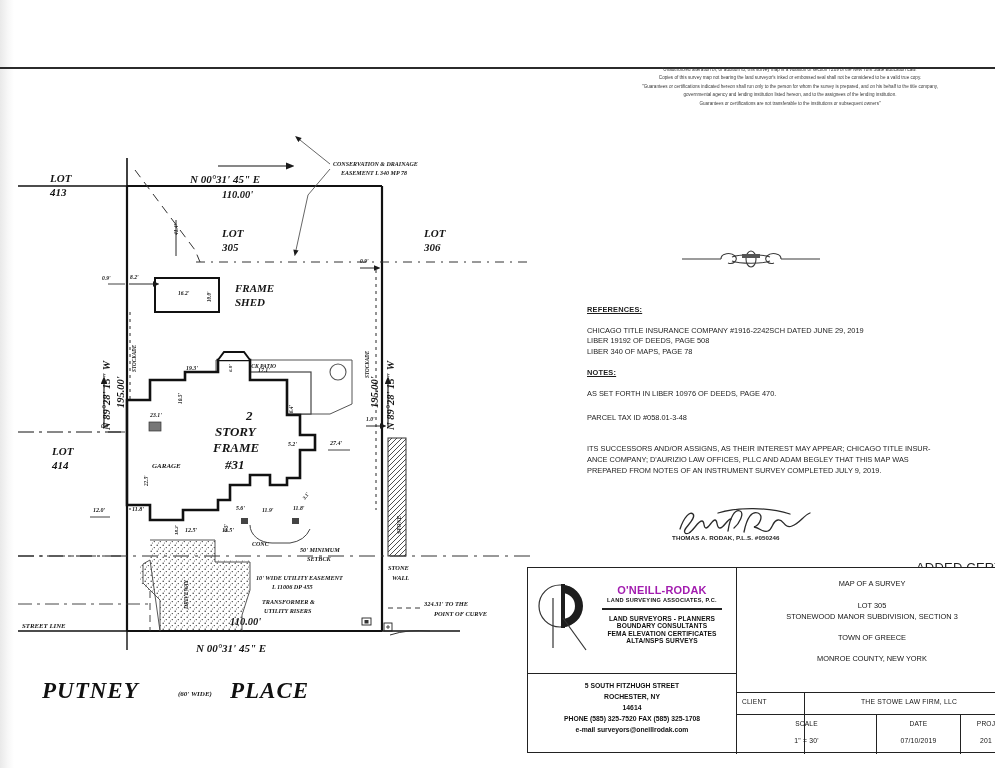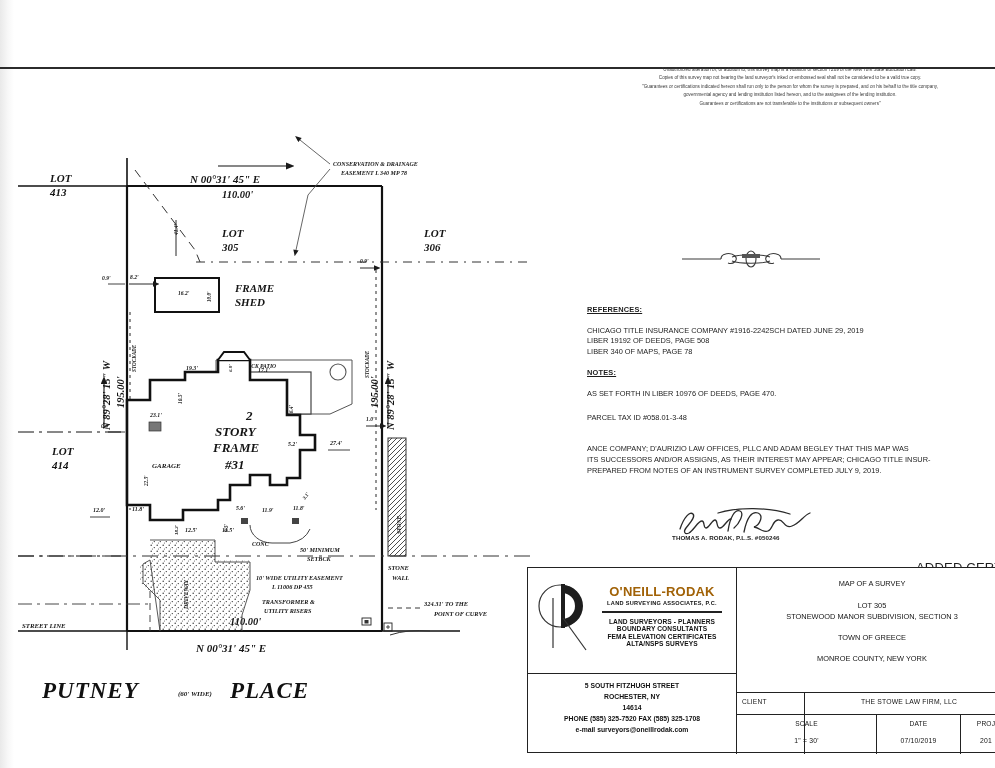--- a/index.html
+++ b/index.html
@@ -43,21 +43,21 @@
   .tb .vsep{position:absolute;left:208px;top:0;width:1.4px;height:186px;background:#222;}
   .tb .hsep-left{position:absolute;left:0;top:105px;width:208px;height:1.4px;background:#222;}
   .tb .hsep-right{position:absolute;left:208px;top:124px;width:272px;height:1.4px;background:#222;}
   .tb .hsep-right2{position:absolute;left:208px;top:146px;width:272px;height:1.4px;background:#222;}
   .tb .vsep2{position:absolute;left:276px;top:124px;width:1.4px;height:62px;background:#222;}
   .tb .vsep3{position:absolute;left:348px;top:146px;width:1.4px;height:40px;background:#222;}
   .tb .vsep4{position:absolute;left:432px;top:146px;width:1.4px;height:40px;background:#222;}
 
   .logo{position:absolute;left:8px;top:10px;width:62px;height:78px;}
   .firm{position:absolute;left:60px;top:16px;width:148px;text-align:center;}
-  .firm .name{font-size:13px;font-weight:bold;letter-spacing:.2px;color:#a16207;}
+  .firm .name{font-size:11px;font-weight:bold;letter-spacing:.2px;color:#a21caf;}
   .firm .sub{font-size:5.6px;font-weight:bold;letter-spacing:.3px;margin-top:1px;color:#111;}
   .firm .rule{height:2px;background:#222;margin:5px 14px 5px 14px;}
   .firm .svc{font-size:6.6px;font-weight:bold;line-height:1.12;letter-spacing:.1px;color:#111;}
 
   .addr{position:absolute;left:0;top:112px;width:208px;text-align:center;
         font-size:6.8px;font-weight:bold;line-height:1.62;color:#111;}
 
   .maptitle{position:absolute;left:208px;top:10px;width:272px;text-align:center;
             font-size:7.4px;line-height:1.5;color:#131313;}
   .maptitle .l{margin:0;}
@@ -108,22 +108,22 @@
     <p>LIBER 19192 OF DEEDS, PAGE 508</p>
     <p>LIBER 340 OF MAPS, PAGE 78</p>
     <div class="gap10"></div>
     <p class="hdr">NOTES:</p>
     <div class="gap10"></div>
     <p>AS SET FORTH IN LIBER 10976 OF DEEDS, PAGE 470.</p>
     <div class="gap14"></div>
     <p>PARCEL TAX ID #058.01-3-48</p>
     <div class="gap14"></div>
     <div class="gap6"></div>
+    <p>ITS SUCCESSORS AND/OR ASSIGNS, AS THEIR INTEREST MAY APPEAR; CHICAGO TITLE INSUR-</p>
     <p>ANCE COMPANY; D'AURIZIO LAW OFFICES, PLLC AND ADAM BEGLEY THAT THIS MAP WAS</p>
-    <p>ITS SUCCESSORS AND/OR ASSIGNS, AS THEIR INTEREST MAY APPEAR; CHICAGO TITLE INSUR-</p>
     <p>PREPARED FROM NOTES OF AN INSTRUMENT SURVEY COMPLETED JULY 9, 2019.</p>
   </div>
 
   <svg class="signature" viewBox="0 0 170 34">
     <g fill="none" stroke="#2a2a2a" stroke-width="1.3" stroke-linecap="round">
       <path d="M8 24 c4,-12 10,-18 13,-15 c3,3 -4,10 -7,14 c-3,4 -1,7 3,5 c5,-3 9,-12 13,-12 c3,0 1,7 4,7 c3,0 6,-8 9,-8 c3,0 1,8 5,8 c4,0 7,-9 11,-9"></path>
       <path d="M56 26 c2,-14 7,-22 12,-20 c5,2 -1,13 -6,17"></path>
       <path d="M72 27 c3,-15 8,-21 14,-19 c6,2 2,12 -4,14 c6,1 9,6 14,4 c5,-2 4,-10 10,-11 c6,-1 6,9 14,6 c8,-3 12,-11 18,-13"></path>
       <path d="M46 8 c20,-6 50,-6 72,1"></path>
     </g>

